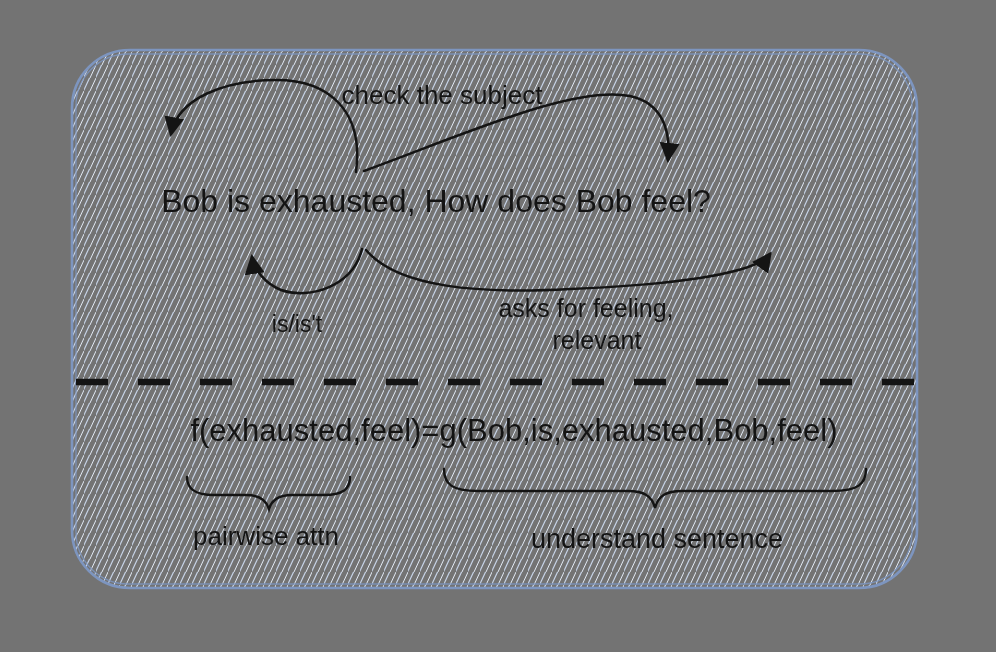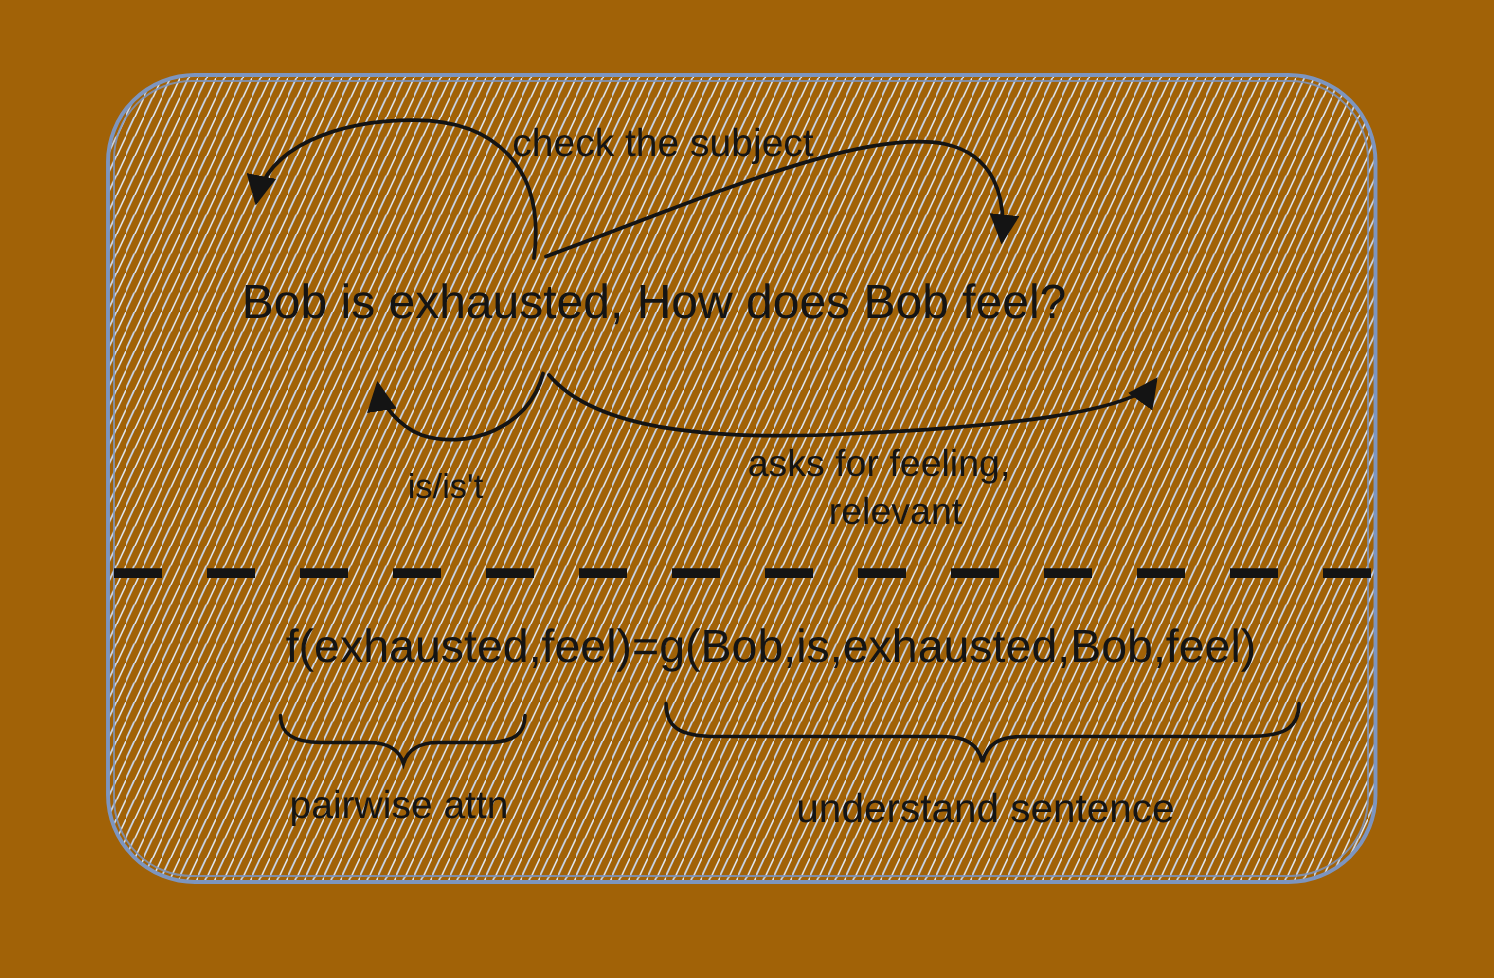--- a/index.html
+++ b/index.html
@@ -4,21 +4,21 @@
 <style>
   html, body {
     margin: 0;
     padding: 0;
     background: #ffffff;
   }
   .stage {
     position: relative;
     width: 996px;
     height: 652px;
-    background: #a16207;
+    background: #737373;
     overflow: hidden;
   }
   svg {
     display: block;
   }
   .lbl {
     font-family: "Liberation Sans", "DejaVu Sans", sans-serif;
   }
   .arrow {
     fill: none;

